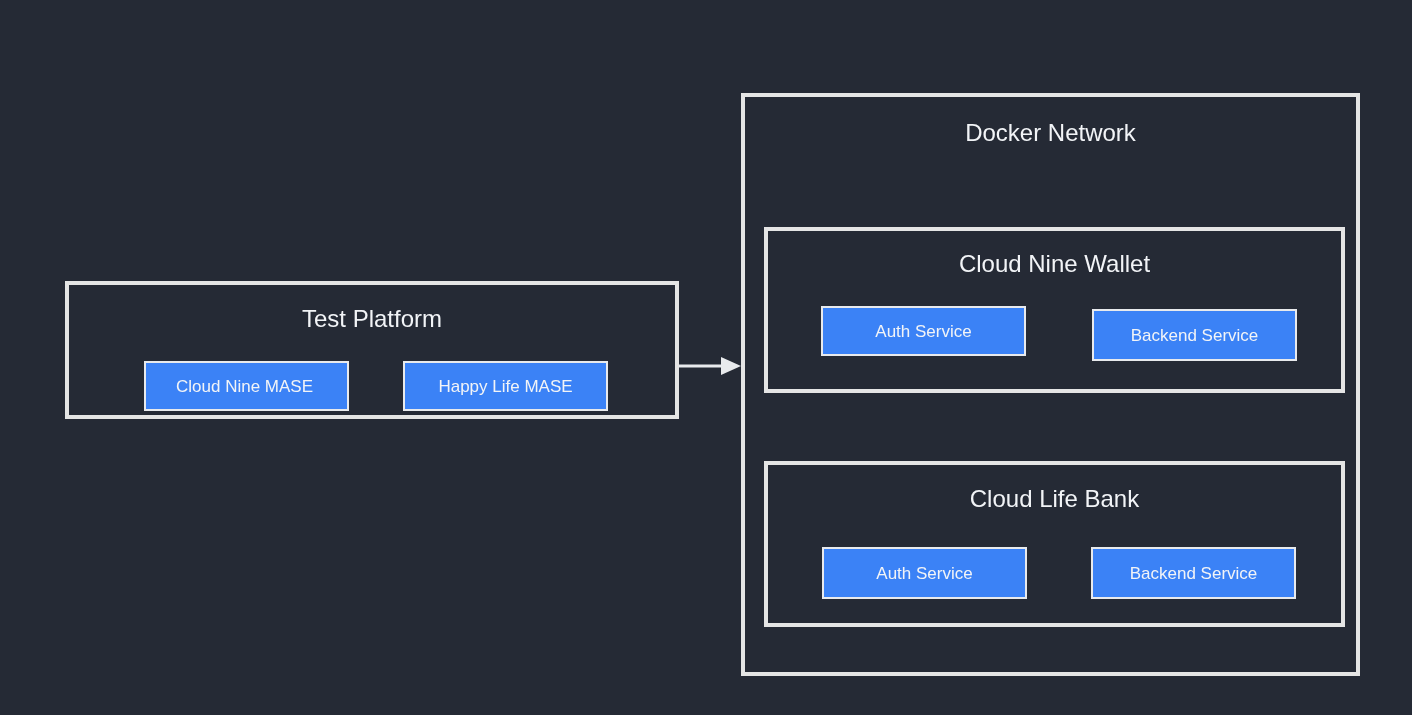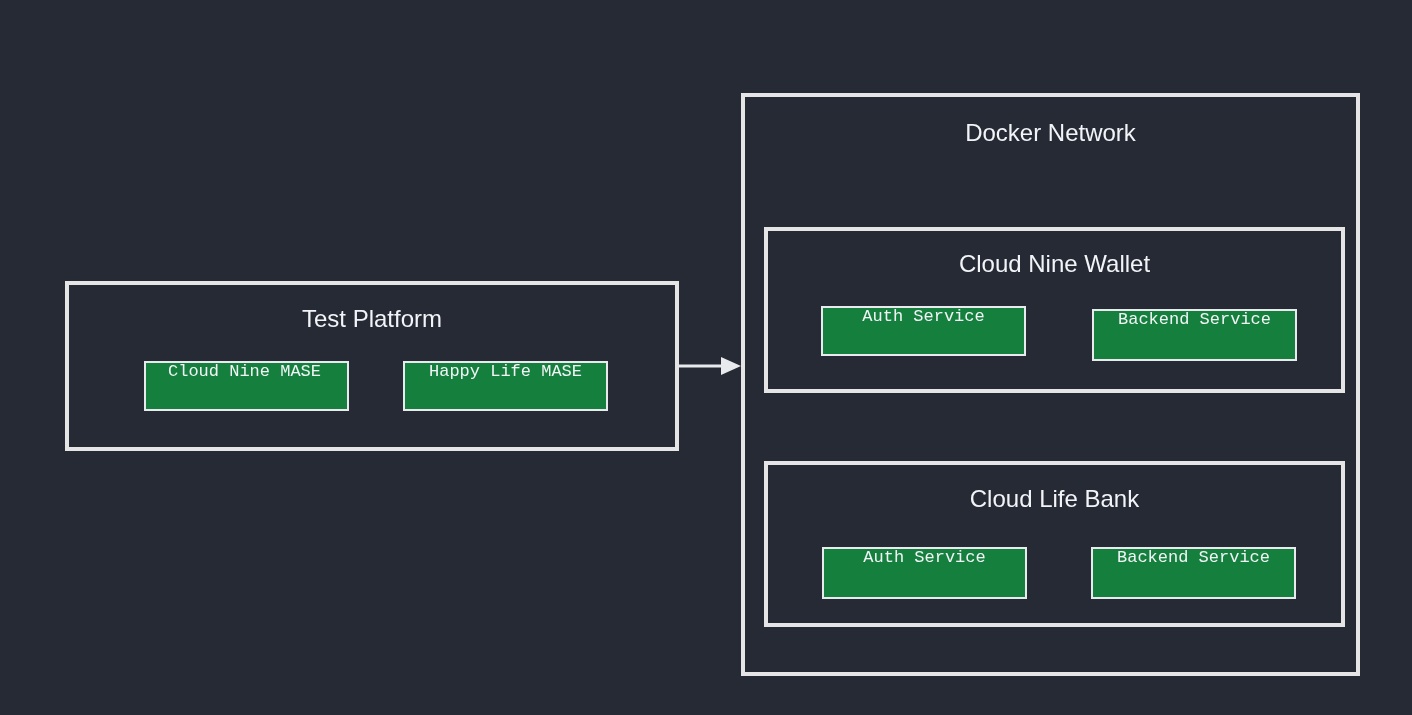--- a/index.html
+++ b/index.html
@@ -55,26 +55,25 @@
     font-size: 24px;
     font-weight: 300;
     color: #f2f4f7;
     white-space: nowrap;
   }
 
   
   .node-box {
     position: absolute;
     border: 2px solid #e8eaed;
-    background: #15803d;
+    background: #3b82f6;
     box-sizing: border-box;
     display: flex;
-    align-items: flex-start;
+    align-items: center;
     justify-content: center;
-    font-family: Liberation Mono, monospace;
   }
   .node-label {
     font-size: 17px;
     font-weight: 400;
     color: #f2f4f7;
     white-space: nowrap;
     line-height: 1;
   }
   
   .node-box.overflow-left .node-label {
@@ -88,21 +87,21 @@
     left: 679px;
     top: 352px;
     width: 64px;
     height: 28px;
   }
   .arrow-wrap svg {
     display: block;
   }
 
   
-  #test-platform        { left: 65px;  top: 281px; width: 614px; height: 170px; }
+  #test-platform        { left: 65px;  top: 281px; width: 614px; height: 138px; }
   #test-platform-title  { top: 20px; }
   #node-cloud-nine-mase { left: 75px;  top: 76px;  width: 205px; height: 50px; }
   #node-happy-life-mase { left: 334px; top: 76px;  width: 205px; height: 50px; }
 
   
   #docker-network       { left: 741px; top: 93px;  width: 619px; height: 583px; }
   #docker-network-title { top: 22px; }
 
   
   #cloud-nine-wallet       { left: 19px; top: 106px; width: 581px; height: 166px; margin-top: 24px; }

